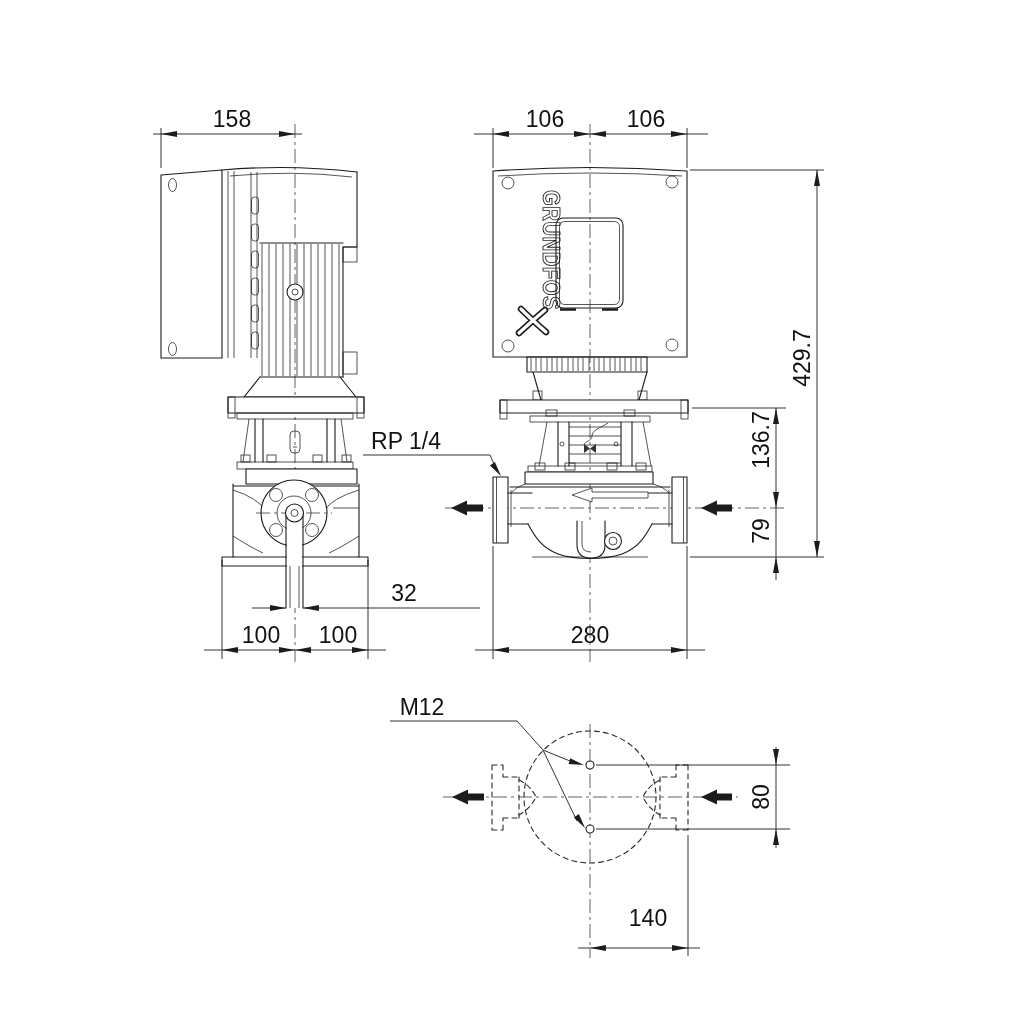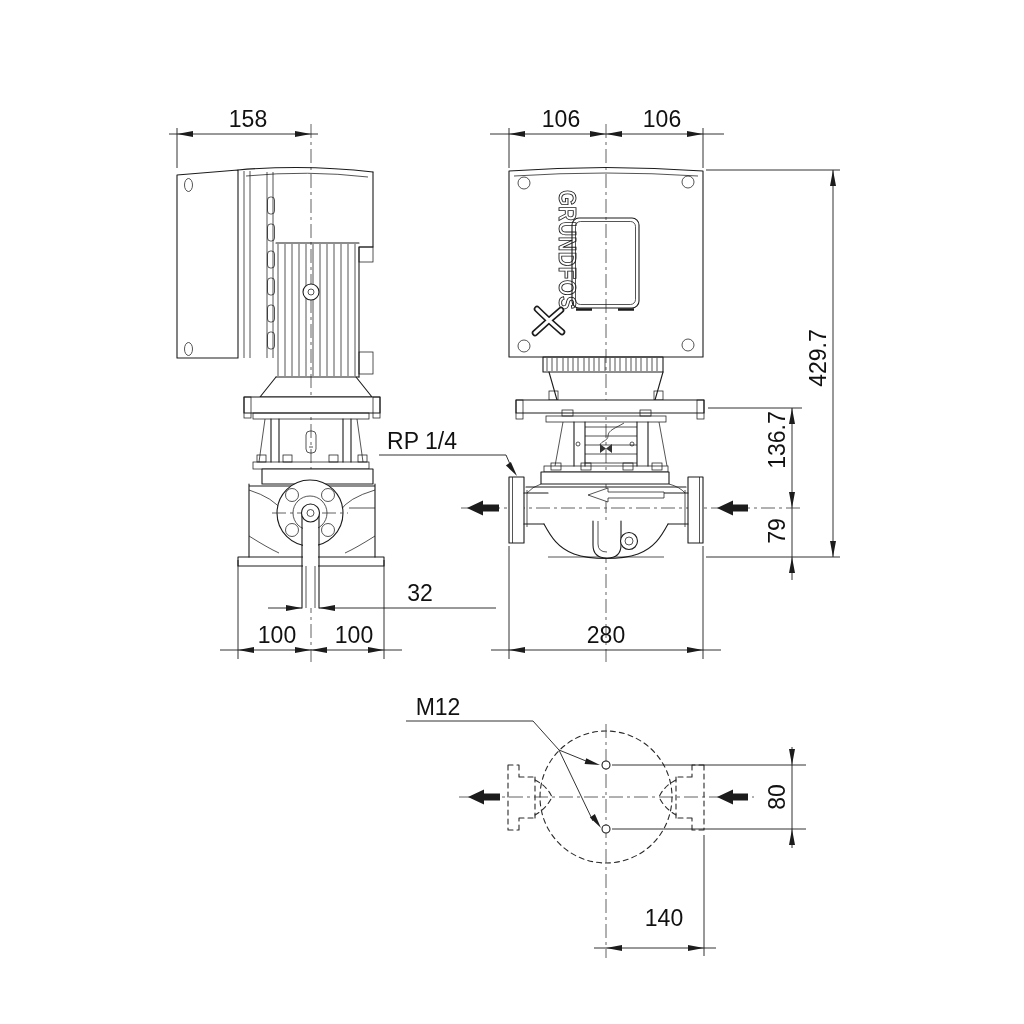--- a/index.html
+++ b/index.html
@@ -1,16 +1,16 @@
 <!DOCTYPE html>
 <html><head>
 <meta charset="utf-8">
 <style>
   html,body{margin:0;padding:0;background:#fff;}
-  .stage{width:843px;height:1024px;position:relative;background:#fff;overflow:hidden;padding-left:16px;}
+  .stage{width:843px;height:1024px;position:relative;background:#fff;overflow:hidden;}
   svg{display:block;}
   
   .ol{stroke:#1c1c1c;stroke-width:1.1;fill:none;stroke-linejoin:round;stroke-linecap:round;}
   .thin{stroke:#1c1c1c;stroke-width:0.75;fill:none;}
   .dim{stroke:#1c1c1c;stroke-width:0.9;fill:none;}
   .cl{stroke:#3a3a3a;stroke-width:0.8;fill:none;stroke-dasharray:14 4 3 4;}
   .hid{stroke:#2a2a2a;stroke-width:1.1;fill:none;stroke-dasharray:5 4;stroke-linecap:round;}
   .arr{fill:#1c1c1c;stroke:none;}
   .whitefill{fill:#fff;}
   text.dimtxt{font-family:"Liberation Sans","DejaVu Sans",sans-serif;font-size:23px;fill:#111;}

